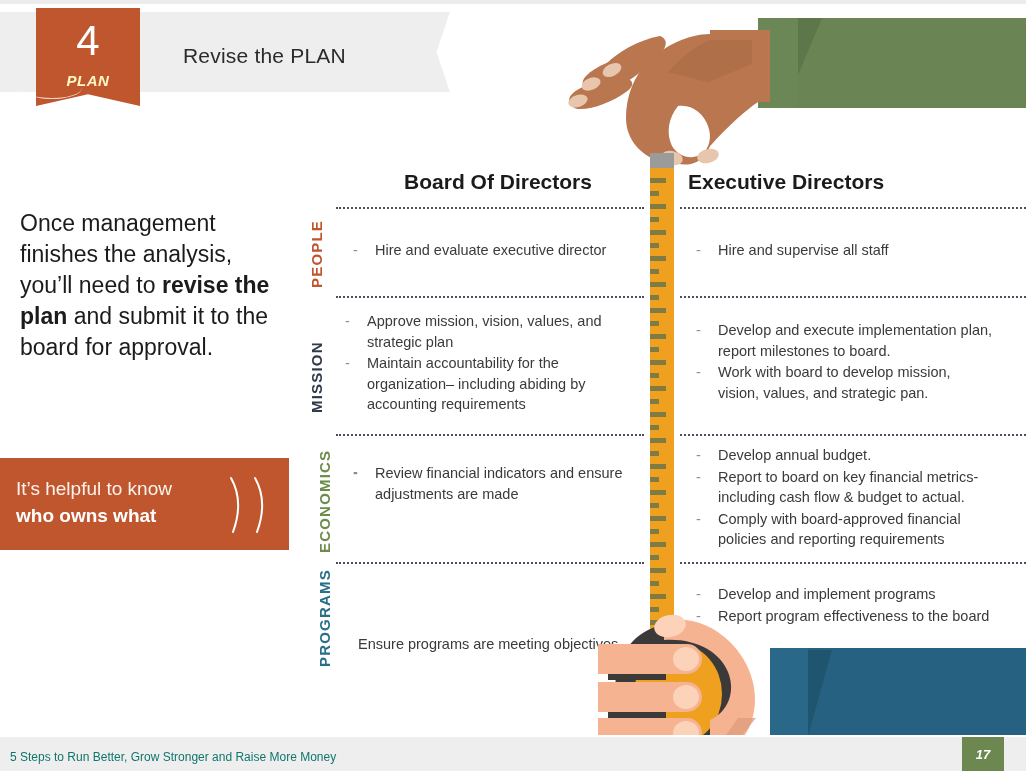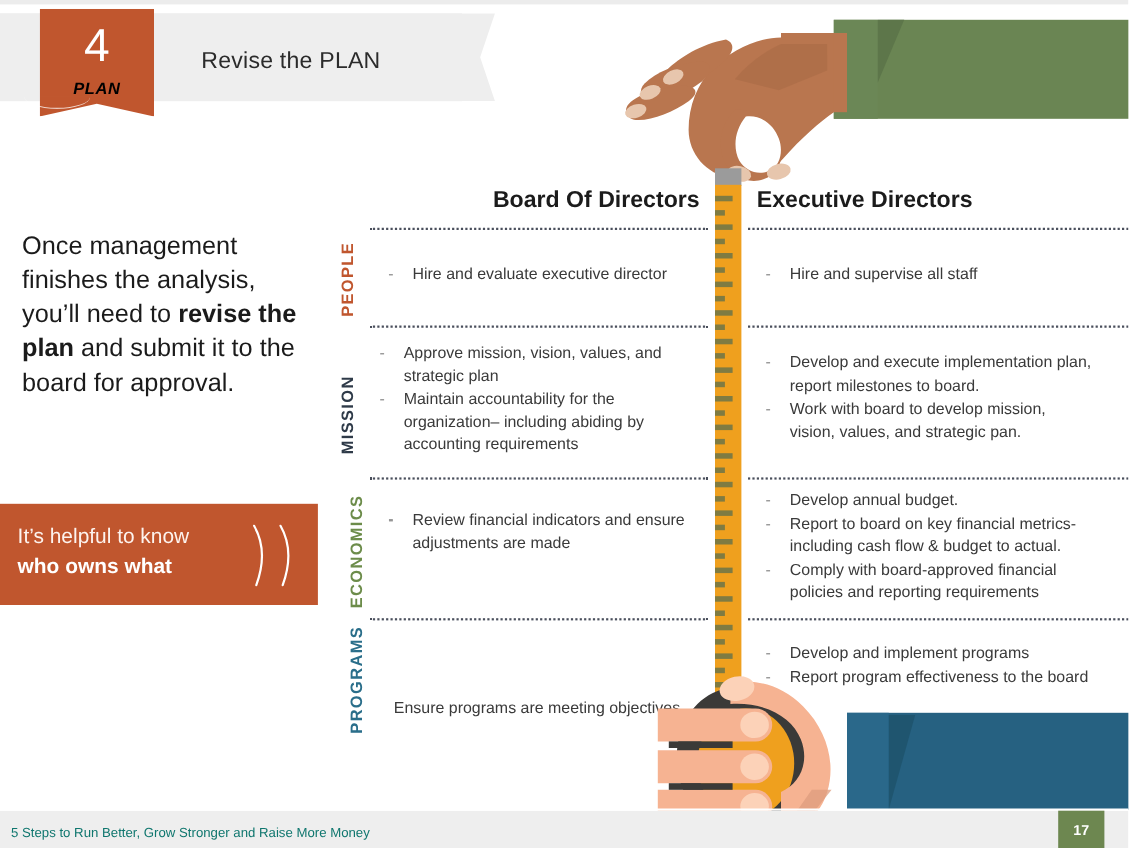--- a/index.html
+++ b/index.html
@@ -38,21 +38,21 @@
     clip-path:polygon(0 0,100% 0,100% 100%,50% 88%,0 100%);
     text-align:center;
   }
   .badge-num{
     position:absolute;left:0;right:0;top:12px;
     font-size:42px;color:#ffffff;font-weight:300;line-height:1;
     font-family:"Liberation Sans", sans-serif;
   }
   .badge-label{
     position:absolute;left:0;right:0;top:64px;
-    font-size:15px;color:#000000;font-weight:bold;font-style:italic;
+    font-size:15px;color:#fef9c3;font-weight:bold;font-style:italic;
     letter-spacing:.5px;
   }
   .badge-swoosh{
     position:absolute;left:22px;top:88px;width:60px;height:10px;
     border-top:1.5px solid rgba(255,255,255,.75);
     border-radius:50%/100% 100% 0 0;
     transform:scaleY(-1);
   }
 
   
@@ -88,21 +88,21 @@
 
   
   .gfx-top{position:absolute;left:560px;top:0px;width:470px;height:175px;}
   .gfx-bot{position:absolute;left:598px;top:608px;width:430px;height:163px;}
 
   
   .col-head{
     position:absolute;top:170px;
     font-size:21px;font-weight:bold;color:#1b1b1b;text-align:center;
   }
-  .col-head.left{left:328px;width:308px;text-align:right;}
+  .col-head.left{left:344px;width:308px;}
   .col-head.right{left:688px;width:338px;text-align:left;}
 
   .dotline{
     position:absolute;height:0;
     border-top:2px dotted #4a4f5c;
   }
 
   .rowlabel{
     position:absolute;
     writing-mode:vertical-rl;transform:rotate(180deg);
@@ -128,20 +128,21 @@
     position:absolute;left:0;top:737px;width:1026px;height:34px;background:#eeeeee;
   }
   .footer-rule{position:absolute;left:0;top:735px;width:1026px;height:2px;background:#ffffff;}
   .footer-text{
     position:absolute;left:10px;top:750px;
     font-size:12px;color:#0f766e;
   }
   .pagebox{
     position:absolute;left:962px;top:737px;width:42px;height:34px;
     background:#6d8750;
+    font-style:italic;
   }
   .pagenum{
     position:absolute;left:0;right:0;top:10px;text-align:center;
     font-size:13px;font-weight:bold;color:#ffffff;
   }
 </style>
 </head>
 <body>
 
 <div class="slide">

